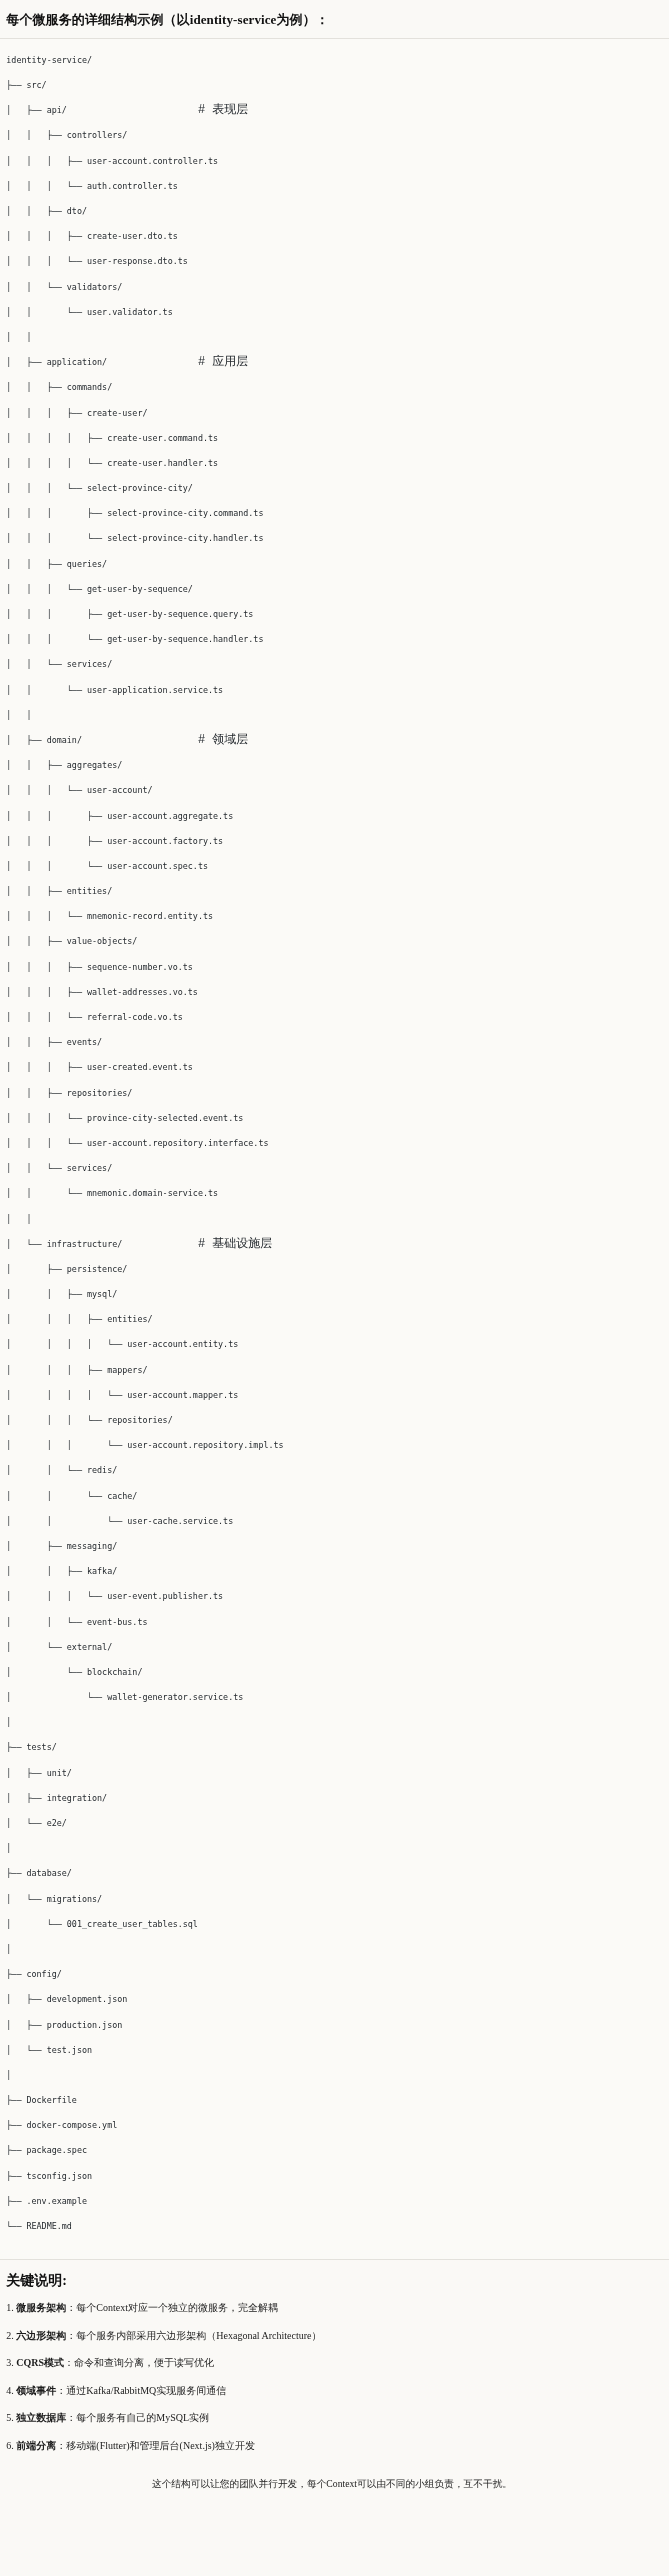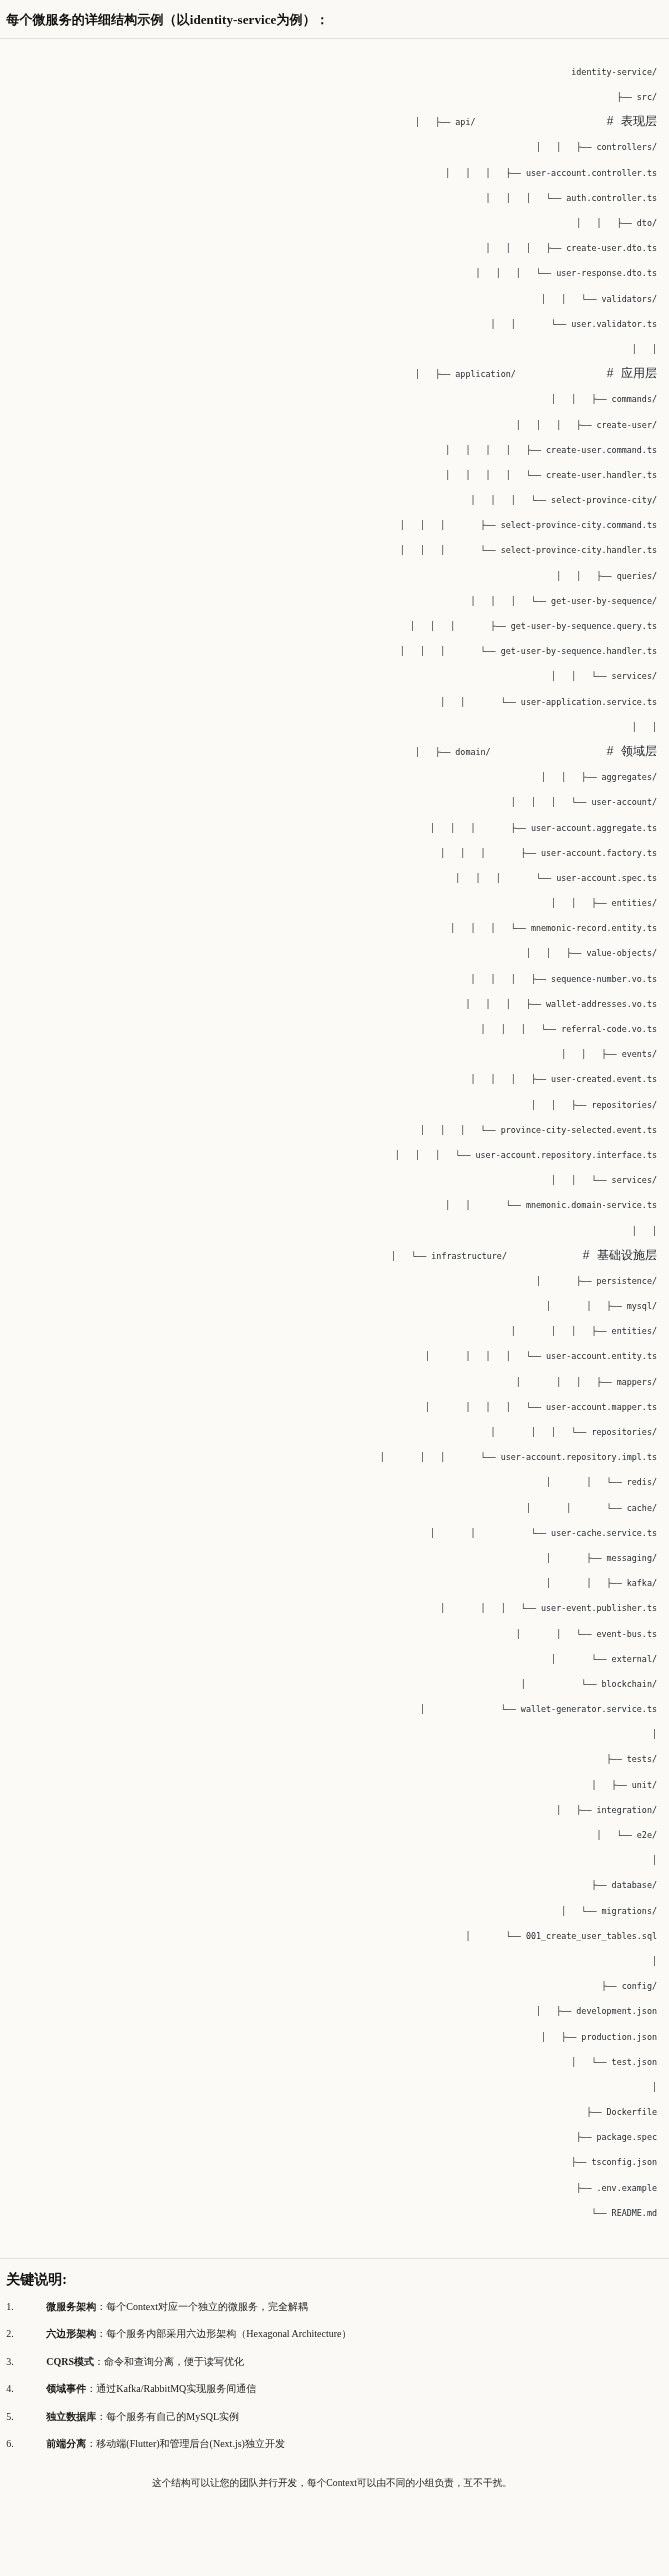--- a/index.html
+++ b/index.html
@@ -35,22 +35,21 @@
   .tree-block {
     background: #fbfaf7;
     padding: 15px 0 13.8px 6.3px;
   }
   .tree {
     font-family: "DejaVu Sans Mono", "Liberation Mono", monospace;
     font-size: 8.4px;
     line-height: 12.6px;
     color: #24292e;
     white-space: pre;
-    margin: 12px;
-    text-align: right;
+    margin: 0;
   }
   .tree-row {
     display: block;
     white-space: pre;
     height: 12.6px;
   }
   .tree-path {
     white-space: pre;
   }
   .tree-comment {
@@ -78,21 +77,20 @@
     font-size: 10px;
     line-height: 1.5;
     color: #1c1c1c;
     margin: 0 0 12.5px 0;
   }
   .note-num {
     font-family: "Liberation Serif", serif;
   }
   .note-term {
     font-weight: bold;
-    margin-left: 30px;
   }
   .closing {
     font-family: "Liberation Serif", serif;
     font-size: 9.7px;
     line-height: 1.6;
     color: #1c1c1c;
     padding: 5px 11.3px 13.8px 6.3px;
     margin: 0;
     text-align: center;
   }
@@ -180,20 +178,21 @@
 <span class="tree-row"><span class="tree-path">├── database/</span></span>
 <span class="tree-row"><span class="tree-path">│   └── migrations/</span></span>
 <span class="tree-row"><span class="tree-path">│       └── 001_create_user_tables.sql</span></span>
 <span class="tree-row"><span class="tree-path">│</span></span>
 <span class="tree-row"><span class="tree-path">├── config/</span></span>
 <span class="tree-row"><span class="tree-path">│   ├── development.json</span></span>
 <span class="tree-row"><span class="tree-path">│   ├── production.json</span></span>
 <span class="tree-row"><span class="tree-path">│   └── test.json</span></span>
 <span class="tree-row"><span class="tree-path">│</span></span>
 <span class="tree-row"><span class="tree-path">├── Dockerfile</span></span>
+<span class="tree-row"><span class="tree-path">├── docker-compose.yml</span></span>
 <span class="tree-row"><span class="tree-path">├── package.spec</span></span>
 <span class="tree-row"><span class="tree-path">├── tsconfig.json</span></span>
 <span class="tree-row"><span class="tree-path">├── .env.example</span></span>
 <span class="tree-row"><span class="tree-path">└── README.md</span></span>
 </pre>
 </div>
 
 <div class="rule"></div>
 
 <div class="notes-block">

